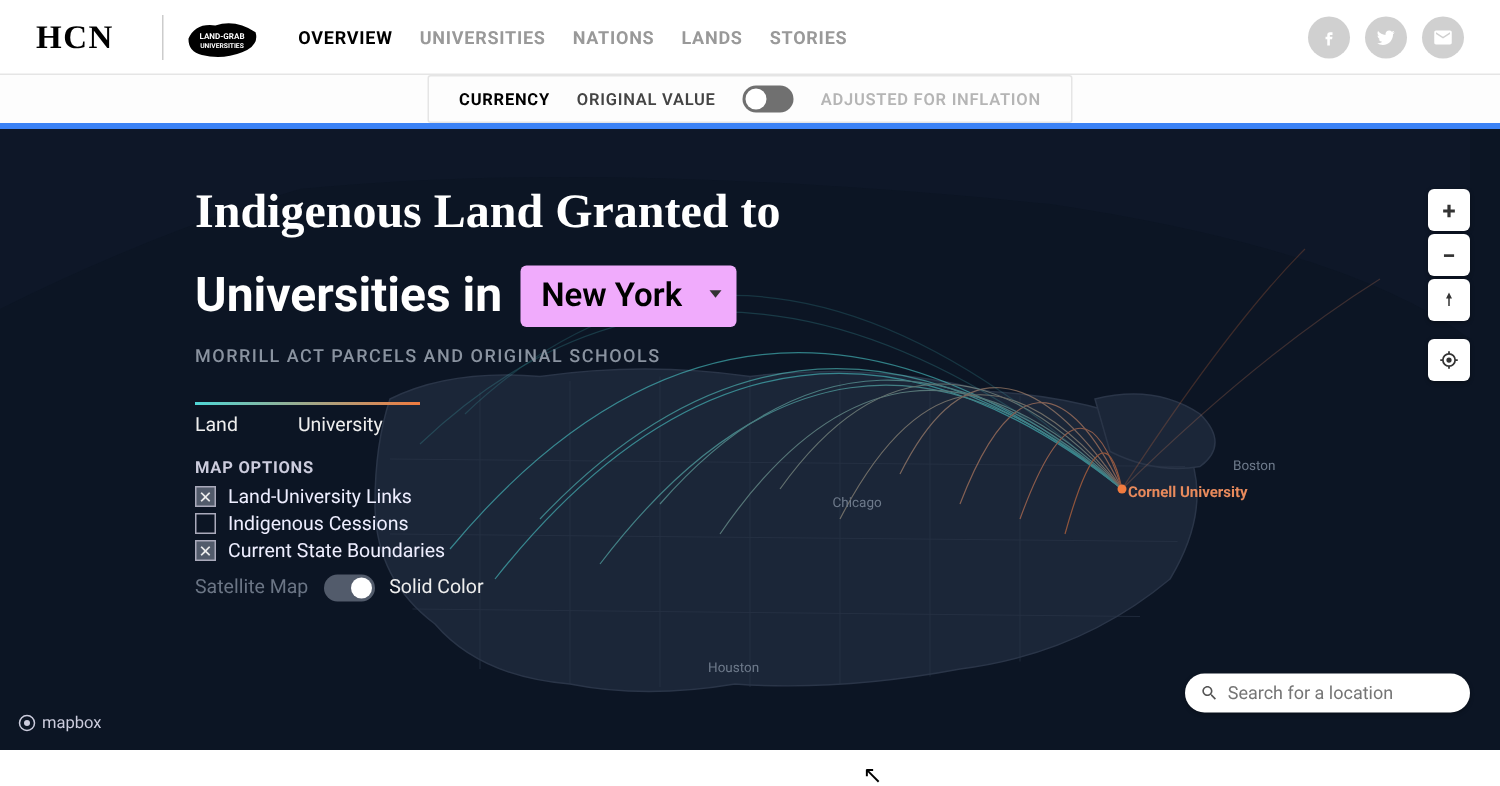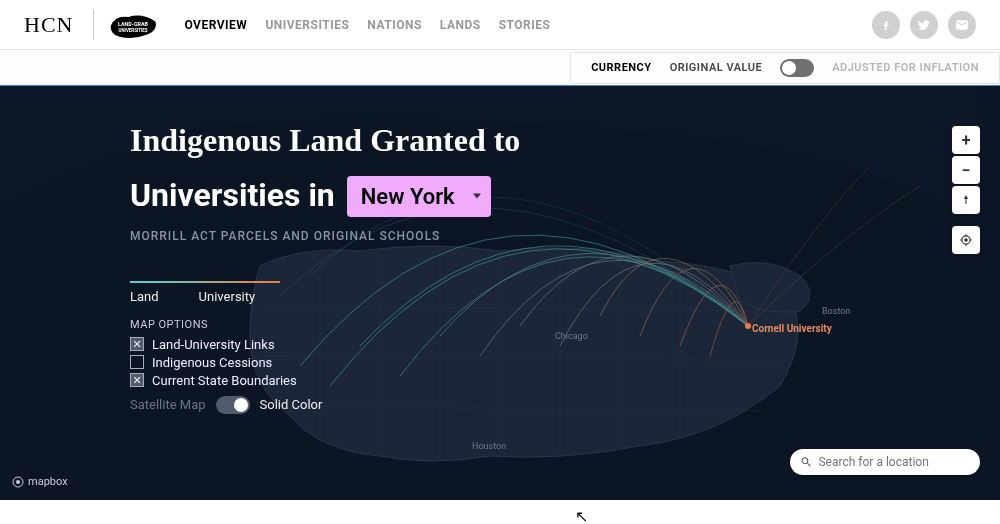--- a/index.html
+++ b/index.html
@@ -1,48 +1,48 @@
 <!DOCTYPE html>
 <html><head>
 <meta charset="utf-8">
 <style>
 *{box-sizing:border-box;margin:0;padding:0;font-family:-apple-system,BlinkMacSystemFont,"Segoe UI",Roboto,Helvetica,Arial,sans-serif}
 body{width:1000px;height:524px;overflow:hidden;background:#fff}
 .topbar{height:50px;display:flex;align-items:center;padding:0 24px;border-bottom:1px solid #e5e5e5}
-.hcn{font-family:Georgia,serif;font-weight:400;font-size:22px;letter-spacing:1px;margin-right:8px}
+.hcn{font-family:Georgia,serif;font-weight:700;font-size:22px;letter-spacing:1px;margin-right:20px}
 .divider{width:1px;height:30px;background:#ccc;margin:0 12px}
 .logo{display:flex;align-items:center;margin-right:24px}
 .logo svg{width:54px;height:34px}
 .nav{display:flex;gap:18px;flex:1}
 .nav a{font-size:12px;font-weight:700;letter-spacing:0.5px;color:#999;text-decoration:none;cursor:pointer}
 .nav a.active{color:#000}
 .social{display:flex;gap:10px}
 .social-ic{width:28px;height:28px;border-radius:50%;background:#d0d0d0;display:flex;align-items:center;justify-content:center;color:#fff;cursor:pointer}
-.subbar{height:36px;background:#fdfdfd;border-bottom:1px solid #3b82f6;display:flex;justify-content:flex-end;align-items:center}
+.subbar{height:36px;background:#fdfdfd;border-bottom:4px solid #3b82f6;display:flex;justify-content:center;align-items:center}
 .subbar-inner{display:flex;align-items:center;gap:18px;border:1px solid #e5e5e5;padding:6px 20px;border-radius:2px}
 .subbar-label{font-size:11px;font-weight:700;letter-spacing:0.5px}
 .subbar-opt{font-size:11px;font-weight:600;color:#444;letter-spacing:0.5px}
 .subbar-opt.muted{color:#b5b5b5}
 .toggle{width:34px;height:18px;background:#707070;border-radius:10px;position:relative;cursor:pointer}
 .toggle .knob{position:absolute;width:14px;height:14px;background:#fff;border-radius:50%;top:2px;left:2px}
 .map-wrap{position:relative;width:1000px;height:414px;background:#0c1524;overflow:hidden}
 .map-wrap svg.bg{position:absolute;inset:0;width:100%;height:100%}
 .overlay{position:absolute;left:130px;top:36px;color:#fff;max-width:480px}
 .title{font-family:Georgia,"Times New Roman",serif;font-weight:700;font-size:32px;line-height:1.15}
 .title-row{display:flex;align-items:center;gap:12px;margin-top:16px}
 .state-select{background:#f0abfc;color:#000;border:none;border-radius:4px;padding:8px 36px 8px 14px;font-size:22px;font-weight:600;appearance:none;cursor:pointer;position:relative}
 .select-wrap{position:relative;display:inline-block}
 .select-wrap::after{content:"";position:absolute;right:10px;top:50%;transform:translateY(-50%);width:0;height:0;border-left:4px solid transparent;border-right:4px solid transparent;border-top:5px solid #333}
 .select-wrap::before{content:"";position:absolute;right:10px;top:35%;transform:translateY(-50%);width:0;height:0;border-left:4px solid transparent;border-right:4px solid transparent;border-bottom:5px solid #333}
 .subtitle{font-size:12px;letter-spacing:1px;color:#8a93a0;margin-top:12px;font-weight:500}
-.legend{margin-top:38px}
+.legend{margin-top:24px}
 .legend-bar{width:150px;height:2px;background:linear-gradient(90deg,#4fd6d6,#f07b3f);margin-bottom:6px}
 .legend-row{display:flex;gap:40px;font-size:13px;color:#eee}
 .map-options{margin-top:14px}
-.mo-title{font-size:11px;letter-spacing:0.5px;color:#ccd;margin-bottom:6px;font-weight:400}
+.mo-title{font-size:11px;letter-spacing:0.5px;color:#ccd;margin-bottom:6px;font-weight:700}
 .cb-row{display:flex;align-items:center;gap:8px;font-size:13px;color:#eef;margin:3px 0;cursor:pointer}
 .cb{width:14px;height:14px;border:1px solid #aab;background:#525b6b;display:flex;align-items:center;justify-content:center;font-size:11px;color:#eee;line-height:1}
 .cb.empty{background:transparent}
 .style-row{display:flex;align-items:center;gap:10px;margin-top:8px;font-size:13px}
 .style-row .satlabel{color:#6b7585}
 .style-row .solidlabel{color:#eee}
 .toggle2{width:34px;height:18px;background:#525b6b;border-radius:10px;position:relative;cursor:pointer}
 .toggle2 .knob{position:absolute;width:14px;height:14px;background:#fff;border-radius:50%;top:2px;left:18px}
 .zoom-ctrl{position:absolute;right:20px;top:40px;display:flex;flex-direction:column;gap:2px}
 .zbtn{width:28px;height:28px;background:#fff;border-radius:4px;display:flex;align-items:center;justify-content:center;font-size:16px;font-weight:700;color:#333;cursor:pointer;box-shadow:0 1px 3px rgba(0,0,0,0.3)}

